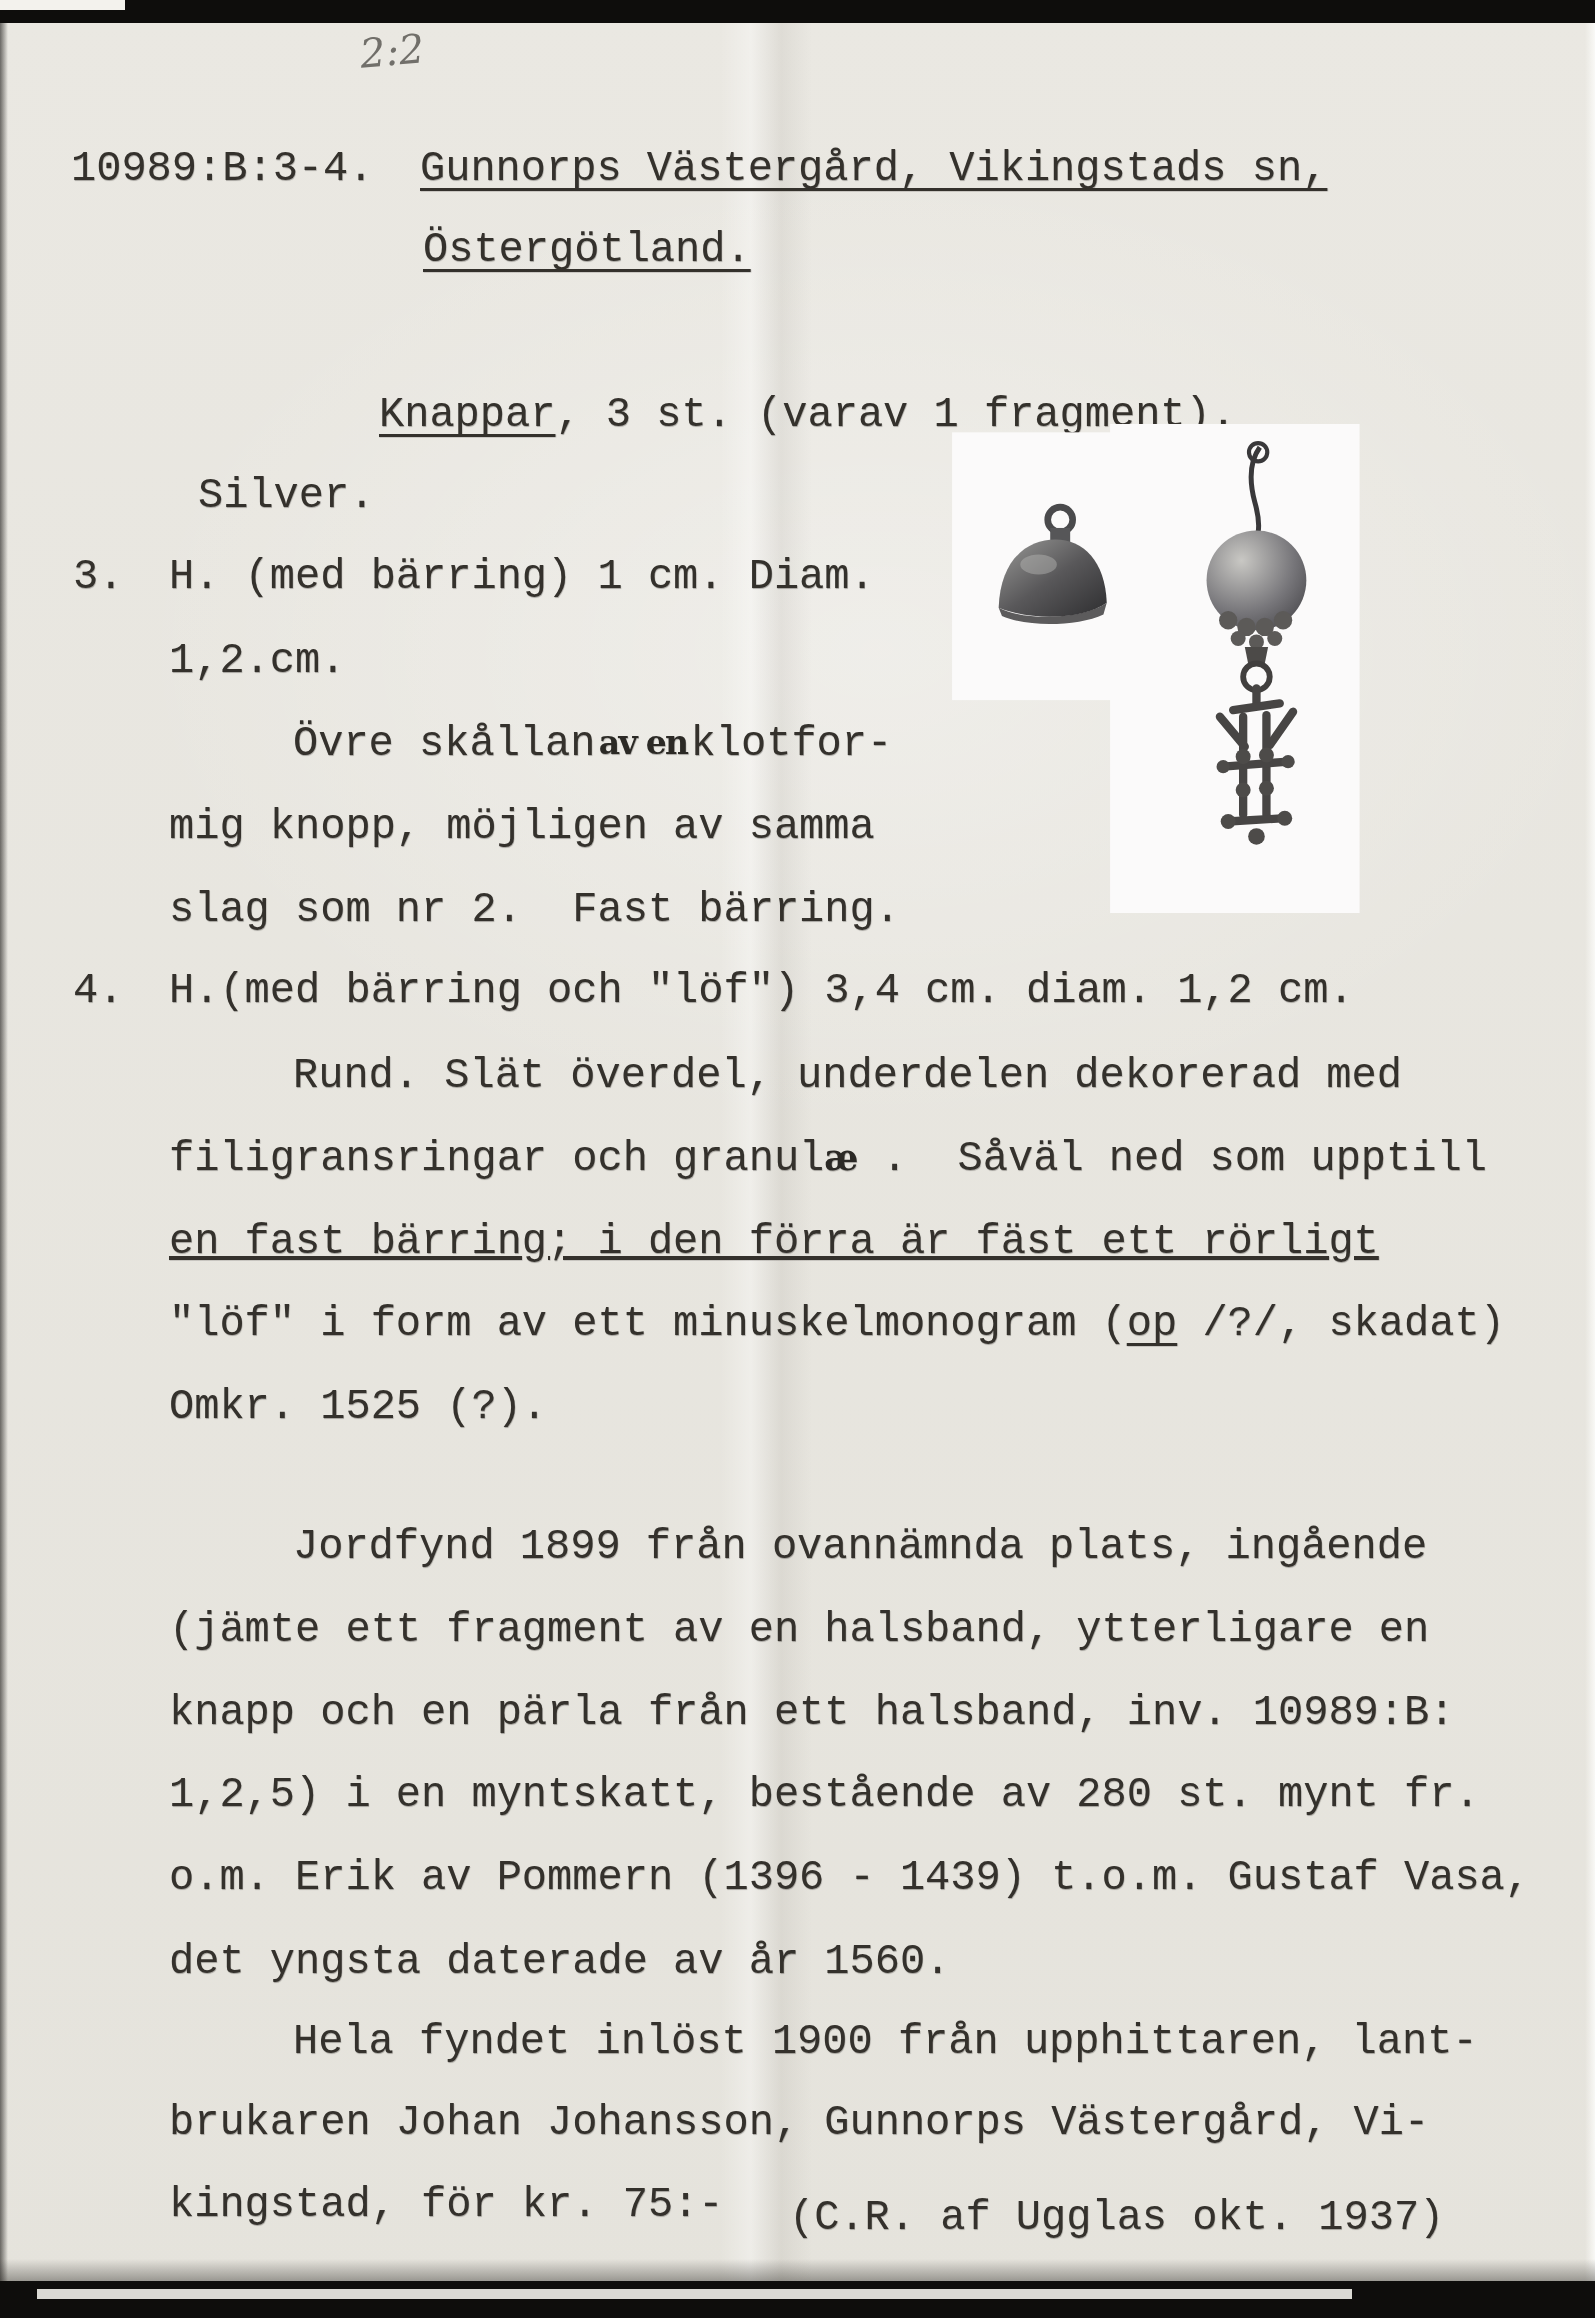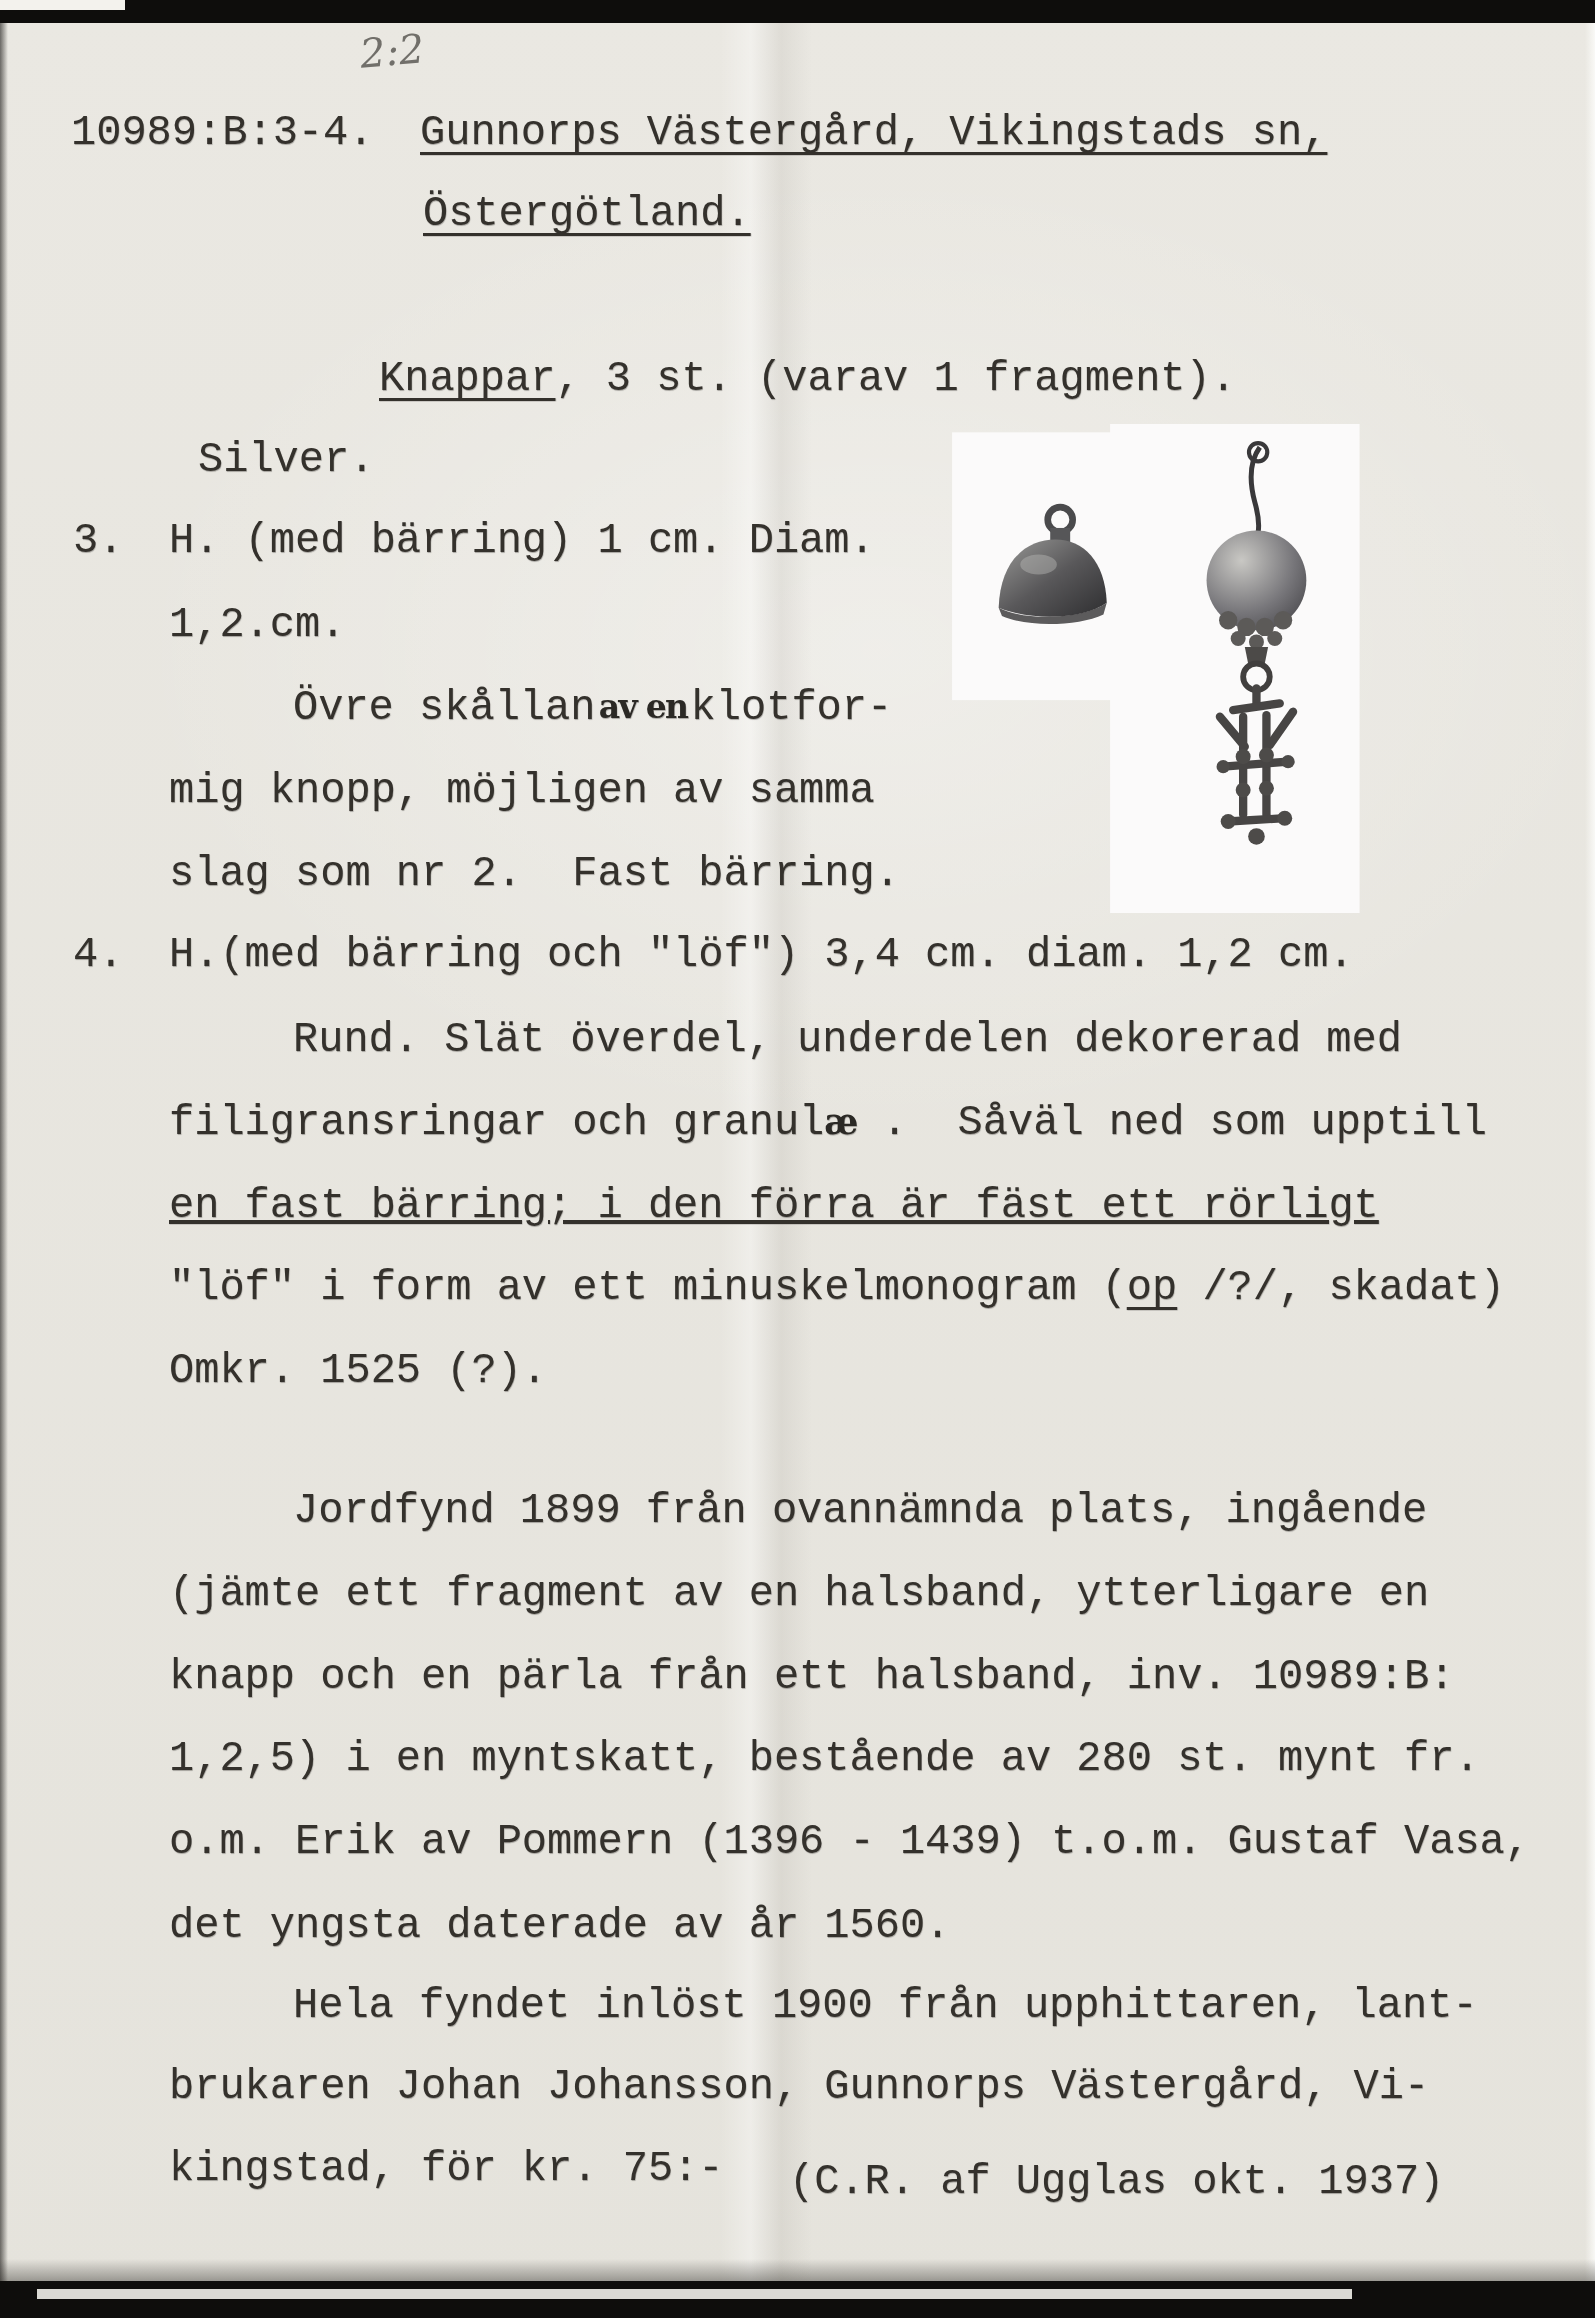--- a/index.html
+++ b/index.html
@@ -5,21 +5,21 @@
   html,body{margin:0;padding:0;background:#141311;}
   .page{
     position:relative;width:1595px;height:2319px;overflow:hidden;
     background:
       radial-gradient(1165px 749px at 55% 28%, rgba(255,255,255,0.30), rgba(255,255,255,0) 65%),
       linear-gradient(#eae8e2,#e5e3dc);
     font-family:"Liberation Mono","DejaVu Sans Mono",monospace;
   }
   .tline{
     position:absolute;font-size:42px;line-height:1.12;color:#34312c;
-    white-space:pre;text-shadow:0.5px 0.5px 0.7px rgba(50,46,42,0.35);
+    white-space:pre;text-shadow:0.5px 0.5px 0.7px rgba(50,46,42,0.35);margin-top:36px;
   }
   .u{
     text-decoration:underline;text-decoration-thickness:2.5px;
     text-underline-offset:7.5px;text-decoration-skip-ink:none;
   }
   .hand{
     position:absolute;font-family:"DejaVu Serif",serif;font-style:italic;
     color:#716f6a;font-size:40px;transform:rotate(-5deg);text-shadow:none;
   }
   .ins{

